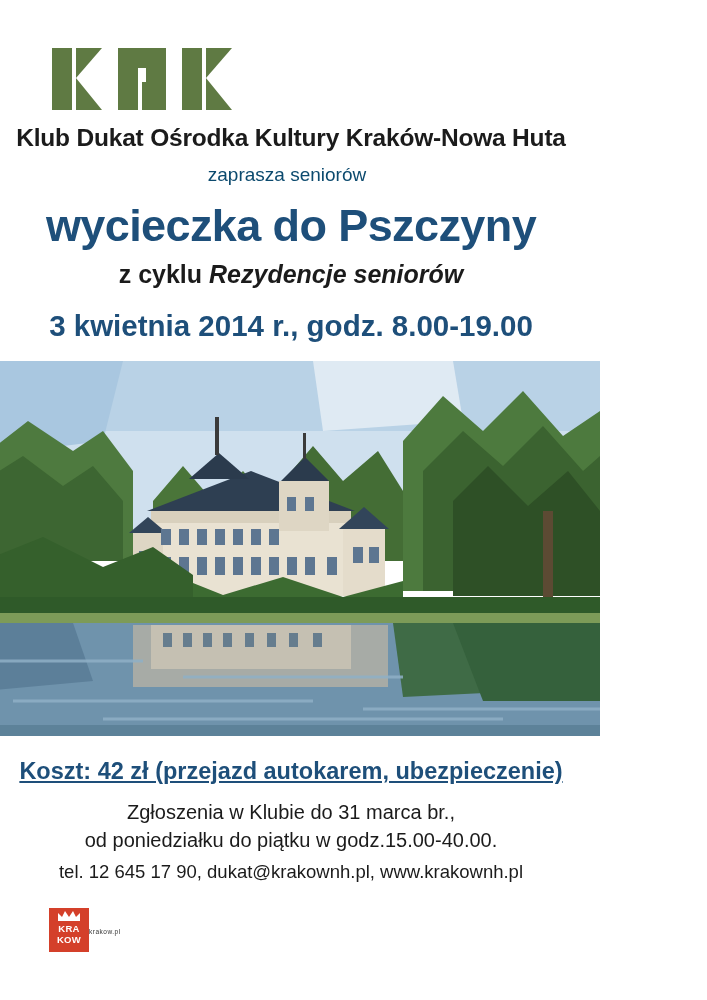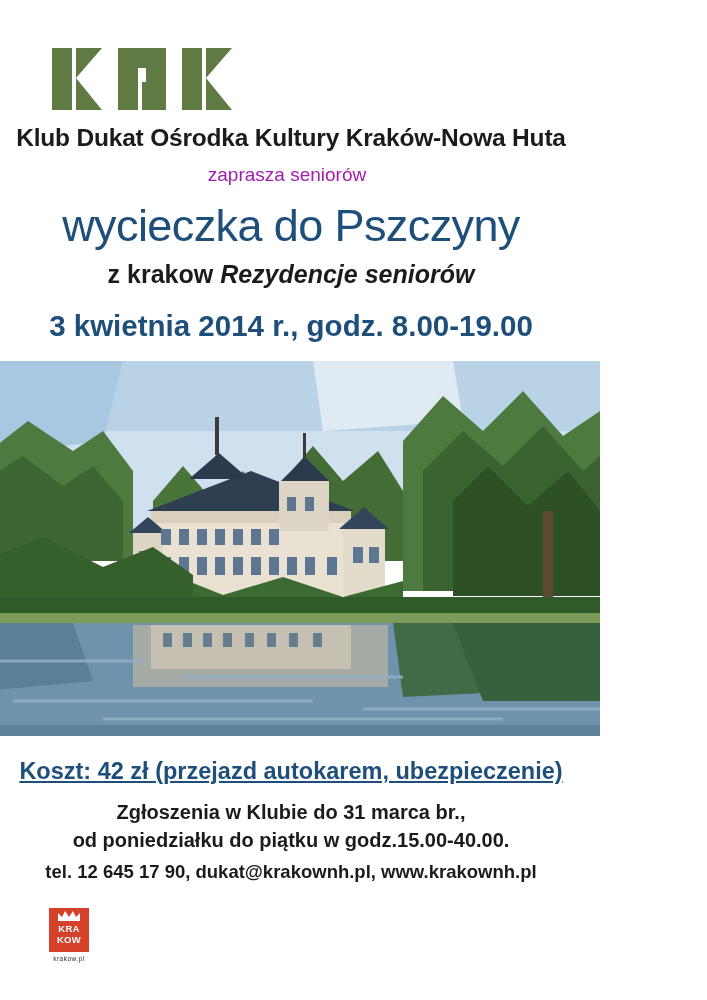--- a/index.html
+++ b/index.html
@@ -43,27 +43,27 @@
     font-size: 24.5px;
     font-weight: bold;
     color: #1b1b1b;
     letter-spacing: -0.2px;
     text-align: center;
     margin: 0 0 12px 0;
     white-space: nowrap;
   }
   .invite-line {
     font-size: 19px;
-    color: #a21caf;
+    color: #0c4a6e;
     text-align: right;
     margin: 0 8px 14px 0;
   }
   .title-line {
     font-size: 45px;
-    font-weight: normal;
+    font-weight: bold;
     color: #1e4f7a;
     text-align: center;
     letter-spacing: -0.6px;
     margin: 0 0 8px 0;
     white-space: nowrap;
   }
   .subtitle-line {
     font-size: 25px;
     font-weight: bold;
     color: #1b1b1b;
@@ -98,40 +98,38 @@
     margin: 22px 0 14px 0;
     white-space: nowrap;
     text-decoration: underline;
   }
   .info-line {
     font-size: 20px;
     color: #1b1b1b;
     text-align: center;
     margin: 0 0 2px 0;
     line-height: 1.32;
-    font-weight: bold;
   }
   .info-line.small {
     font-size: 18.5px;
     margin-top: 4px;
     text-align: center;
   }
 
   
   .footer {
     width: 100%;
     margin-top: 22px;
     display: flex;
     align-items: flex-end;
     gap: 36px;
     padding-left: 8px;
   }
   .krakow-logo-box {
     display: flex;
-    flex-direction: column;
     align-items: center;
   }
   .krakow-mark {
     width: 40px;
     height: 44px;
     background: #d4402a;
     color: #ffffff;
     font-size: 9.5px;
     font-weight: bold;
     line-height: 11px;
@@ -209,21 +207,21 @@
       <rect x="130" y="0" width="20" height="62" fill="#5f7a43"></rect>
       <polygon points="154,0 180,0 154,30 154,16" fill="#5f7a43"></polygon>
       <polygon points="154,30 180,62 154,62" fill="#5f7a43"></polygon>
       <text x="0" y="-100" font-size="1" fill="none">KRK</text>
     </svg>
   </div>
 
   <div class="org-line">Klub Dukat Ośrodka Kultury Kraków-Nowa Huta</div>
   <div class="invite-line">zaprasza seniorów</div>
   <div class="title-line">wycieczka do Pszczyny</div>
-  <div class="subtitle-line"><span>z krakow </span><span class="ital">Rezydencje seniorów</span></div>
+  <div class="subtitle-line"><span>z cyklu </span><span class="ital">Rezydencje seniorów</span></div>
   <div class="date-line">3 kwietnia 2014 r., godz. 8.00-19.00</div>
 
   <svg class="photo" viewBox="0 0 617 375">
     <defs>
       <clipPath id="frame">
           <rect x="0" y="0" width="617" height="375"></rect>
         </clipPath>
     </defs>
     <g clip-path="url(#frame)">
 

